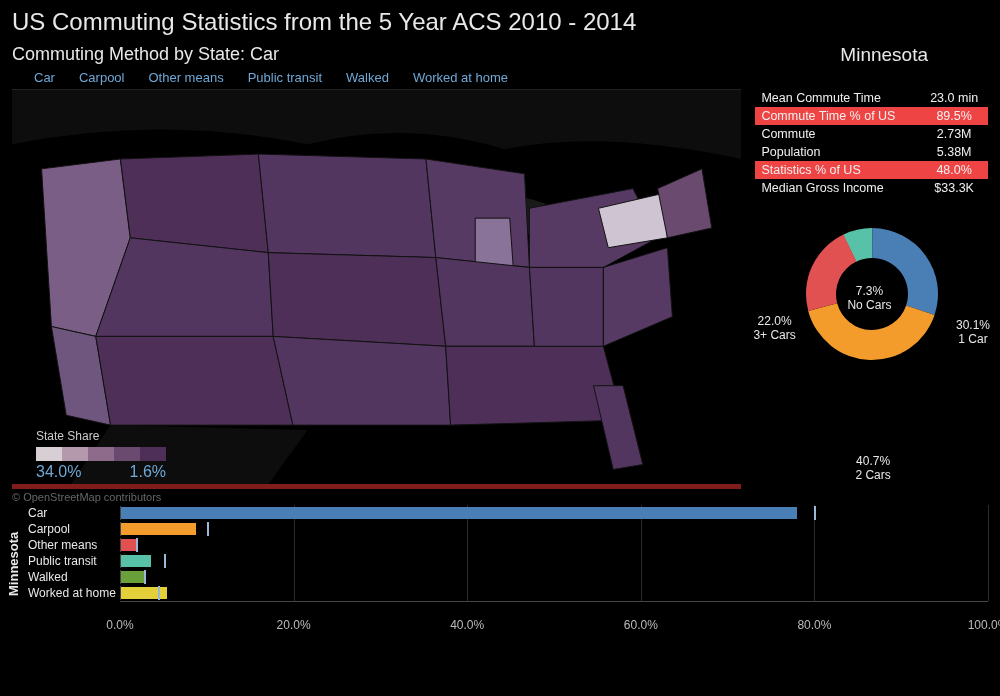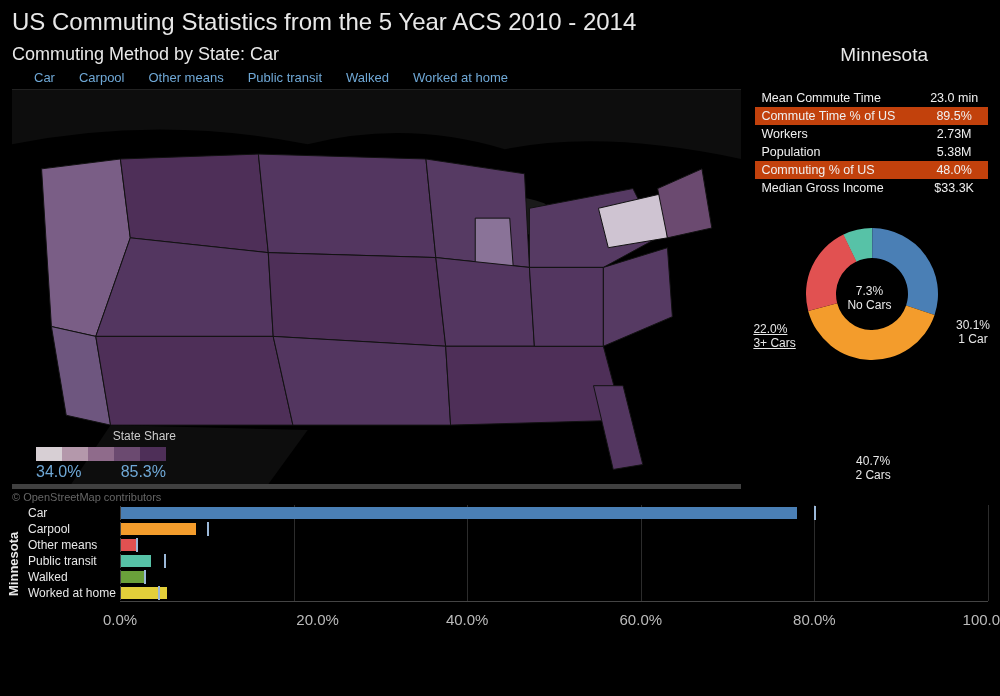--- a/index.html
+++ b/index.html
@@ -47,23 +47,22 @@
   }
   .tab:first-child { padding-left: 22px; }
   .content {
     display: flex;
     padding: 0 12px;
   }
   .map-area {
     position: relative;
     width: 740px;
     height: 400px;
-    background: #404040;
+    background: #7f1d1d;
     border-top: 1px solid #222;
-    text-align: right;
   }
   .map-canvas { position: absolute; inset: 0; }
   .legend {
     position: absolute;
     left: 24px;
     bottom: 8px;
     width: 140px;
   }
   .legend .lbl {
     font-size: 12px;
@@ -86,21 +85,21 @@
   }
   .side {
     width: 236px;
     margin-left: 14px;
   }
   .stats {
     border-collapse: collapse;
     width: 100%;
     font-size: 12.5px;
   }
-  .stats tr.band td { background: #c2410c; }
+  .stats tr.band td { background: #ef4444; }
   .stats td {
     padding: 2px 6px;
     color: #f0f0f0;
   }
   .stats td.val { text-align: center; }
   .donut-wrap {
     margin-top: 12px;
     text-align: center;
   }
   .donut-title {
@@ -171,24 +170,24 @@
   }
   .axis {
     display: flex;
     margin-left: 96px;
     position: relative;
     height: 22px;
     border-top: 1px solid #444;
   }
   .axis .tick {
     position: absolute;
-    font-size: 15px;
+    font-size: 12px;
     color: #bbb;
     transform: translateX(-50%);
-    top: 9px;
+    top: 16px;
   }
   .gridlines {
     position: absolute;
     left: 96px;
     right: 0;
     top: 0;
     bottom: 22px;
     pointer-events: none;
   }
   .gridlines .gl {
@@ -262,46 +261,46 @@
       <div class="lbl">State Share</div>
       <div class="swatch">
         <div style="background:#d7cfd4"></div>
         <div style="background:#b498ab"></div>
         <div style="background:#8f6b8b"></div>
         <div style="background:#6b4a70"></div>
         <div style="background:#4e2f58"></div>
       </div>
       <div class="range">
         <span>34.0%</span>
-        <span>85.3%</span>
+        <span>1.6%</span>
       </div>
     </div>
   </div>
 
   <div class="side" style="position:relative;">
     <table class="stats">
       <tbody>
           <tr>
             <td>Mean Commute Time</td>
             <td class="val">23.0 min</td>
           </tr>
       <tr class="band">
             <td>Commute Time % of US</td>
             <td class="val">89.5%</td>
           </tr>
       <tr>
-            <td>Workers</td>
+            <td>Commute</td>
             <td class="val">2.73M</td>
           </tr>
       <tr>
             <td>Population</td>
             <td class="val">5.38M</td>
           </tr>
       <tr class="band">
-            <td>Commuting % of US</td>
+            <td>Statistics % of US</td>
             <td class="val">48.0%</td>
           </tr>
       <tr>
             <td>Median Gross Income</td>
             <td class="val">$33.3K</td>
           </tr>
     </tbody>
       </table>
 
     <div class="donut-wrap">
@@ -309,21 +308,21 @@
           <path d="M 56.067504311920885 25.679592944254985 A 66 66 0 0 1 85.32253556196562 19.000788104620014 L 85.17592848834488 49.00042987524728 A 36 36 0 0 0 69.21863871559322 52.64341433322999 Z" fill="#57c2a7"></path>
           <path d="M 85.32253556196562 19.000788104620014 A 66 66 0 0 1 147.53800322817412 106.09497931340258 L 119.11163812445861 96.50635235276505 A 36 36 0 0 0 85.17592848834488 49.00042987524728 Z" fill="#4a7fb5"></path>
           <path d="M 147.53800322817412 106.09497931340258 A 66 66 0 0 1 21.201441996918383 101.90396393534459 L 50.20078654377367 94.22034396473342 A 36 36 0 0 0 119.11163812445861 96.50635235276505 Z" fill="#f39c2c"></path>
           <path d="M 21.201441996918383 101.90396393534459 A 66 66 0 0 1 56.440794072242404 25.498976842612734 L 69.42225131213222 52.544896459606946 A 36 36 0 0 0 50.20078654377367 94.22034396473342 Z" fill="#e15151"></path>
         </svg>
     </div>
 
     <div class="donut-label" style="top:196px; left:92px;">7.3%<br>No Cars</div>
     <div class="donut-label" style="top:230px; right:-2px; text-align:center;">30.1%<br>1 Car</div>
     <div class="donut-label" style="top:366px; left:100px;">40.7%<br>2 Cars</div>
-    <div class="donut-label" style="top:234px; left:-2px; text-align:left;text-decoration:underline;">22.0%<br>3+ Cars</div>
+    <div class="donut-label" style="top:226px; left:-2px; text-align:center;">22.0%<br>3+ Cars</div>
   </div>
 </div>
 
 <div class="osm">© OpenStreetMap contributors</div>
 
 <div class="barchart">
   <div class="bar-state">Minnesota</div>
   <div class="bar-grid">
     <div class="gridlines">
         <div class="gl" style="left: 20%;"></div>
@@ -372,20 +371,20 @@
         <div class="bar-row">
           <div class="cat">Worked at home</div>
           <div class="track">
             <div class="bar" style="width: 5.3%; background: rgb(227, 207, 58);"></div>
             <div class="ref" style="left: calc(4.4% - 1px);"></div>
           </div>
         </div>
       </div>
     <div class="axis">
         <div class="tick" style="left: 0%;">0.0%</div>
-        <div class="tick" style="left: 20%; margin-left: 24px;">20.0%</div>
+        <div class="tick" style="left: 20%;">20.0%</div>
         <div class="tick" style="left: 40%;">40.0%</div>
         <div class="tick" style="left: 60%;">60.0%</div>
         <div class="tick" style="left: 80%;">80.0%</div>
         <div class="tick" style="left: 100%;">100.0%</div>
       </div>
   </div>
 </div>
 
 </body></html>

